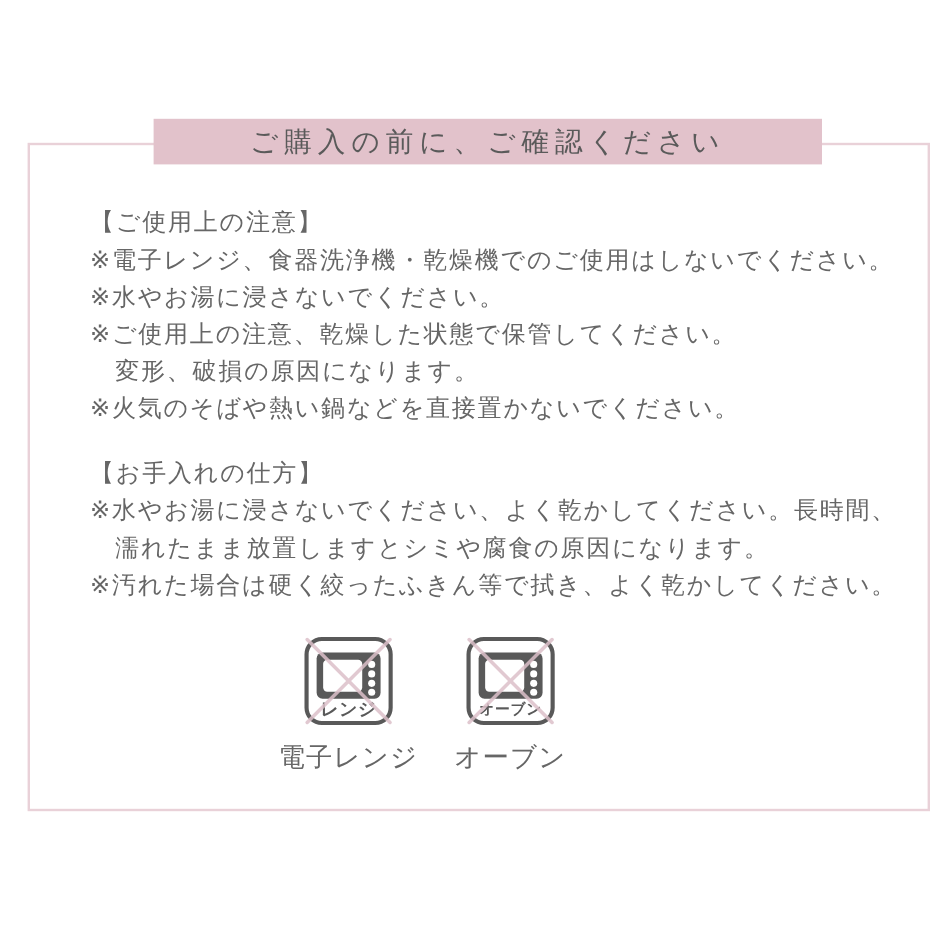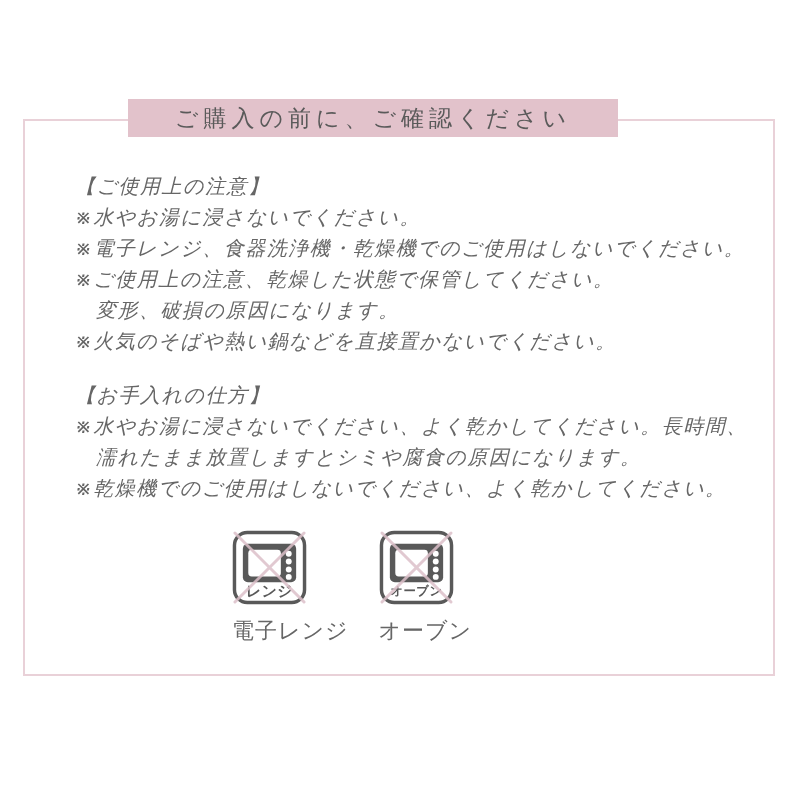--- a/index.html
+++ b/index.html
@@ -13,38 +13,38 @@
   html,body{margin:0;padding:0;background:#ffffff;}
   body{font-family:"Liberation Sans","DejaVu Sans",sans-serif;}
   .page{
     position:relative;width:791px;height:791px;background:#fff;overflow:hidden;
   }
   .frame{
     position:absolute;left:23px;top:119px;width:752px;height:557px;
     box-sizing:border-box;border:2px solid var(--frame-pink);
   }
   .banner{
-    position:absolute;left:128px;top:99px;width:490px;height:38px;
+    position:absolute;left:128px;top:99px;width:557px;height:38px;
     background:var(--banner-pink);display:flex;align-items:center;justify-content:center;
     z-index:2;
   }
   .banner-text{
     font-size:23px;color:var(--banner-text);letter-spacing:5px;white-space:nowrap;
   }
   .content{
     position:absolute;left:75px;top:171px;z-index:1;
     font-size:20px;line-height:31px;color:var(--text-gray);letter-spacing:1.5px;
   }
-  .content p{margin:0;white-space:nowrap;font-style:italic;}
+  .content p{margin:0;white-space:nowrap;}
   .content .cont{padding-left:21px;}
   .sec2{margin-top:23px;}
   .icons-row{
     position:absolute;left:232px;top:530px;display:flex;gap:30px;align-items:flex-start;
   }
-  .icon-col{display:flex;flex-direction:column;align-items:flex-start;}
+  .icon-col{display:flex;flex-direction:column;align-items:center;}
   .appliance{width:75px;height:75px;display:block;}
   .icon-label{
     margin-top:11px;font-size:22px;color:var(--text-gray);letter-spacing:1px;white-space:nowrap;
   }
   
   .io{fill:#ffffff;stroke:var(--icon-gray);stroke-width:3.5;}
   .ib{fill:var(--icon-gray);}
   .iw{fill:#ffffff;}
   .id{fill:#ffffff;}
   .badge{
@@ -65,31 +65,31 @@
 
   <div class="frame"></div>
 
   <div class="banner">
     <span class="banner-text">ご購入の前に、ご確認ください</span>
   </div>
 
   <div class="content">
     <section>
       <p class="heading">【ご使用上の注意】</p>
+      <p class="line">※電子レンジ、食器洗浄機・乾燥機でのご使用はしないでください。</p>
       <p class="line">※水やお湯に浸さないでください。</p>
-      <p class="line">※電子レンジ、食器洗浄機・乾燥機でのご使用はしないでください。</p>
       <p class="line">※ご使用上の注意、乾燥した状態で保管してください。</p>
       <p class="line cont">変形、破損の原因になります。</p>
       <p class="line">※火気のそばや熱い鍋などを直接置かないでください。</p>
     </section>
     <section class="sec2">
       <p class="heading">【お手入れの仕方】</p>
       <p class="line">※水やお湯に浸さないでください、よく乾かしてください。長時間、</p>
       <p class="line cont">濡れたまま放置しますとシミや腐食の原因になります。</p>
-      <p class="line">※乾燥機でのご使用はしないでください、よく乾かしてください。</p>
+      <p class="line">※汚れた場合は硬く絞ったふきん等で拭き、よく乾かしてください。</p>
     </section>
   </div>
 
   <div class="icons-row">
 
     <div class="icon-col">
       <svg class="appliance" viewBox="0 0 76 76">
         <rect class="io" x="2.5" y="2.5" width="71" height="71" rx="13"></rect>
         <rect class="ib" x="11" y="14" width="54" height="39" rx="5"></rect>
         <rect class="iw" x="16.5" y="20" width="33" height="27" rx="3.5"></rect>

